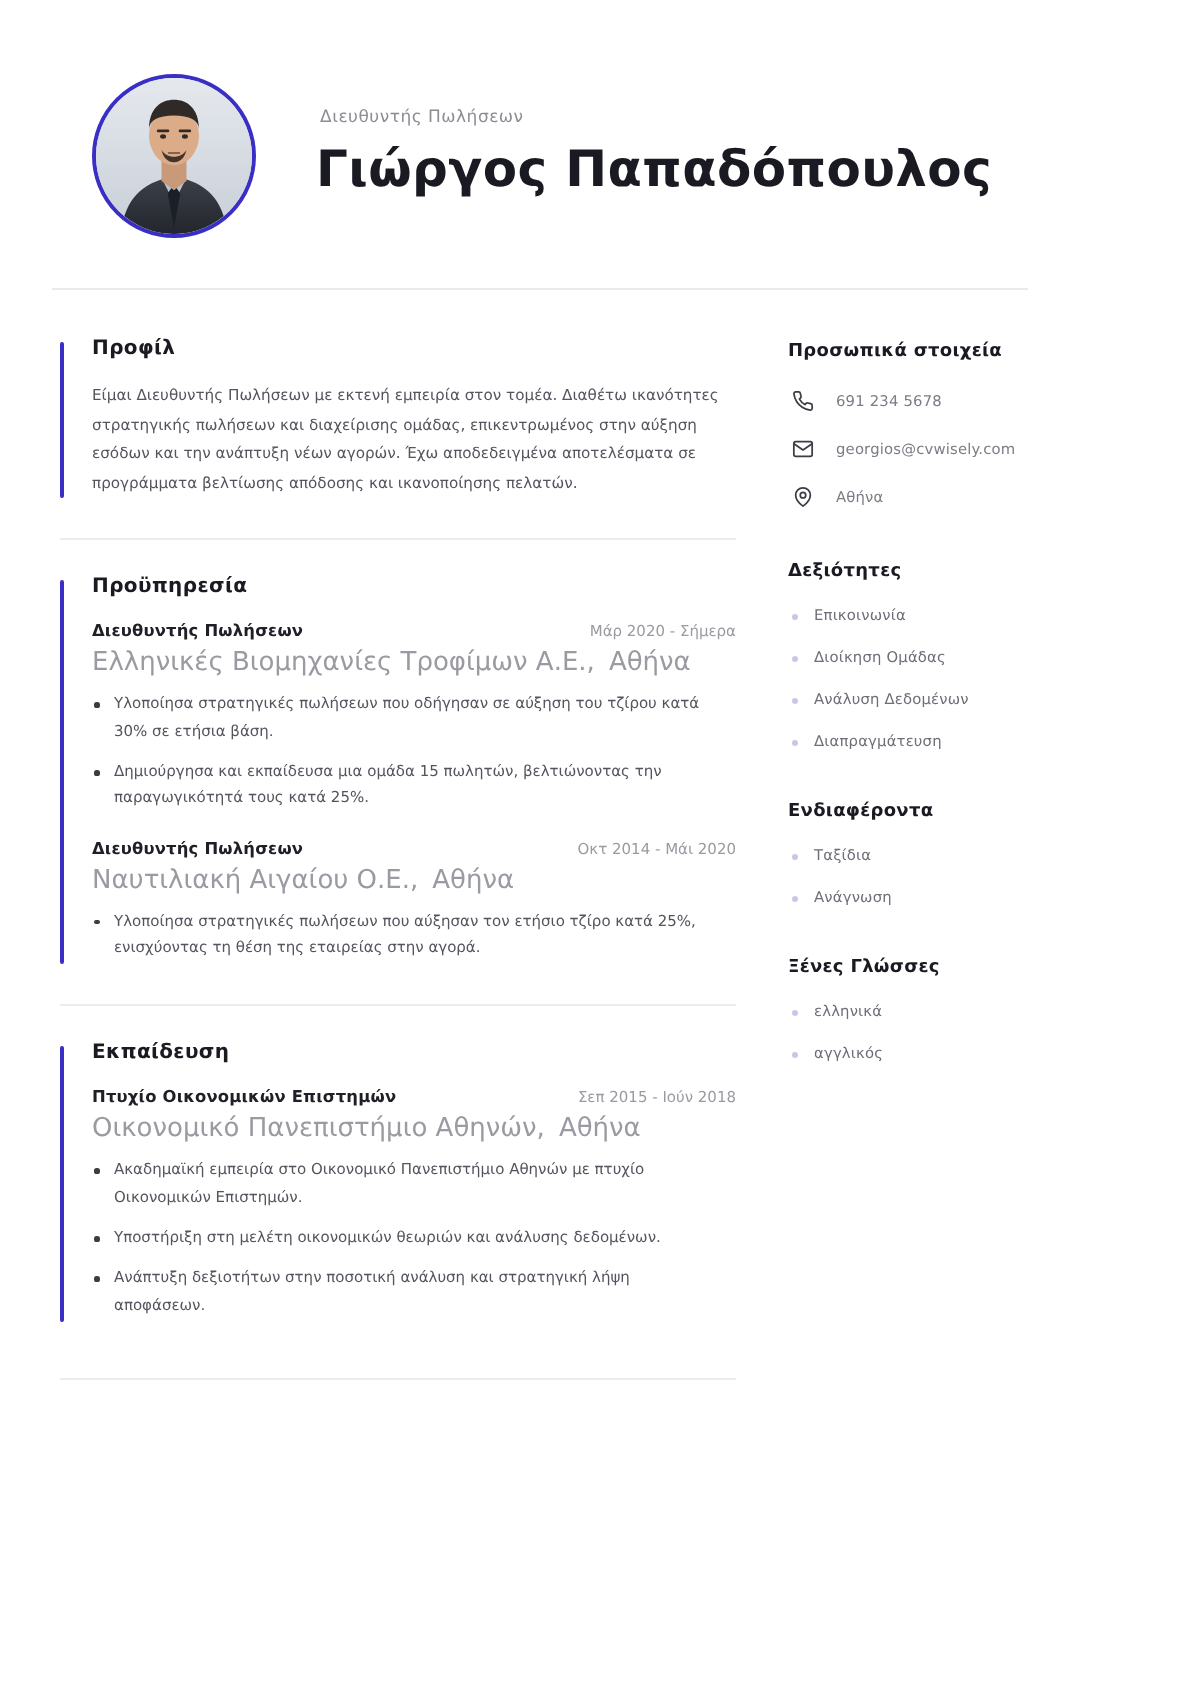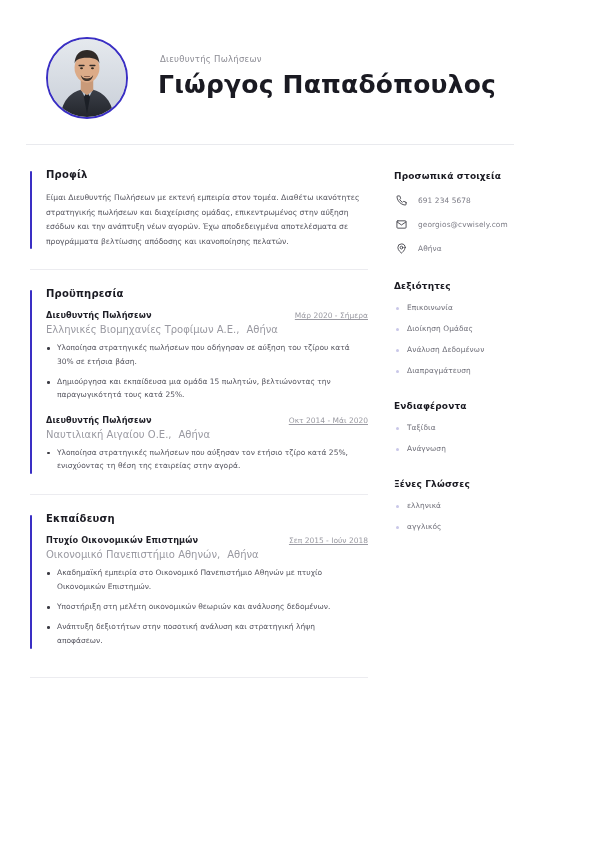--- a/index.html
+++ b/index.html
@@ -142,24 +142,23 @@
     font-size: 8.2px;
     font-weight: 700;
     color: #1f1f27;
     letter-spacing: .1px;
   }
   .entry-date {
     font-size: 7.5px;
     color: #9a9aa2;
     white-space: nowrap;
     flex: 0 0 auto;
-    text-decoration: underline;
   }
   .entry-meta {
-    font-size: 10px;
+    font-size: 13px;
     color: #9a9aa2;
     margin-top: 4px;
     margin-bottom: 6px;
   }
   .entry-meta .sep { display: inline-block; width: 7px; }
 
   .bullets {
     list-style: none;
     margin: 0;
     padding: 0;

